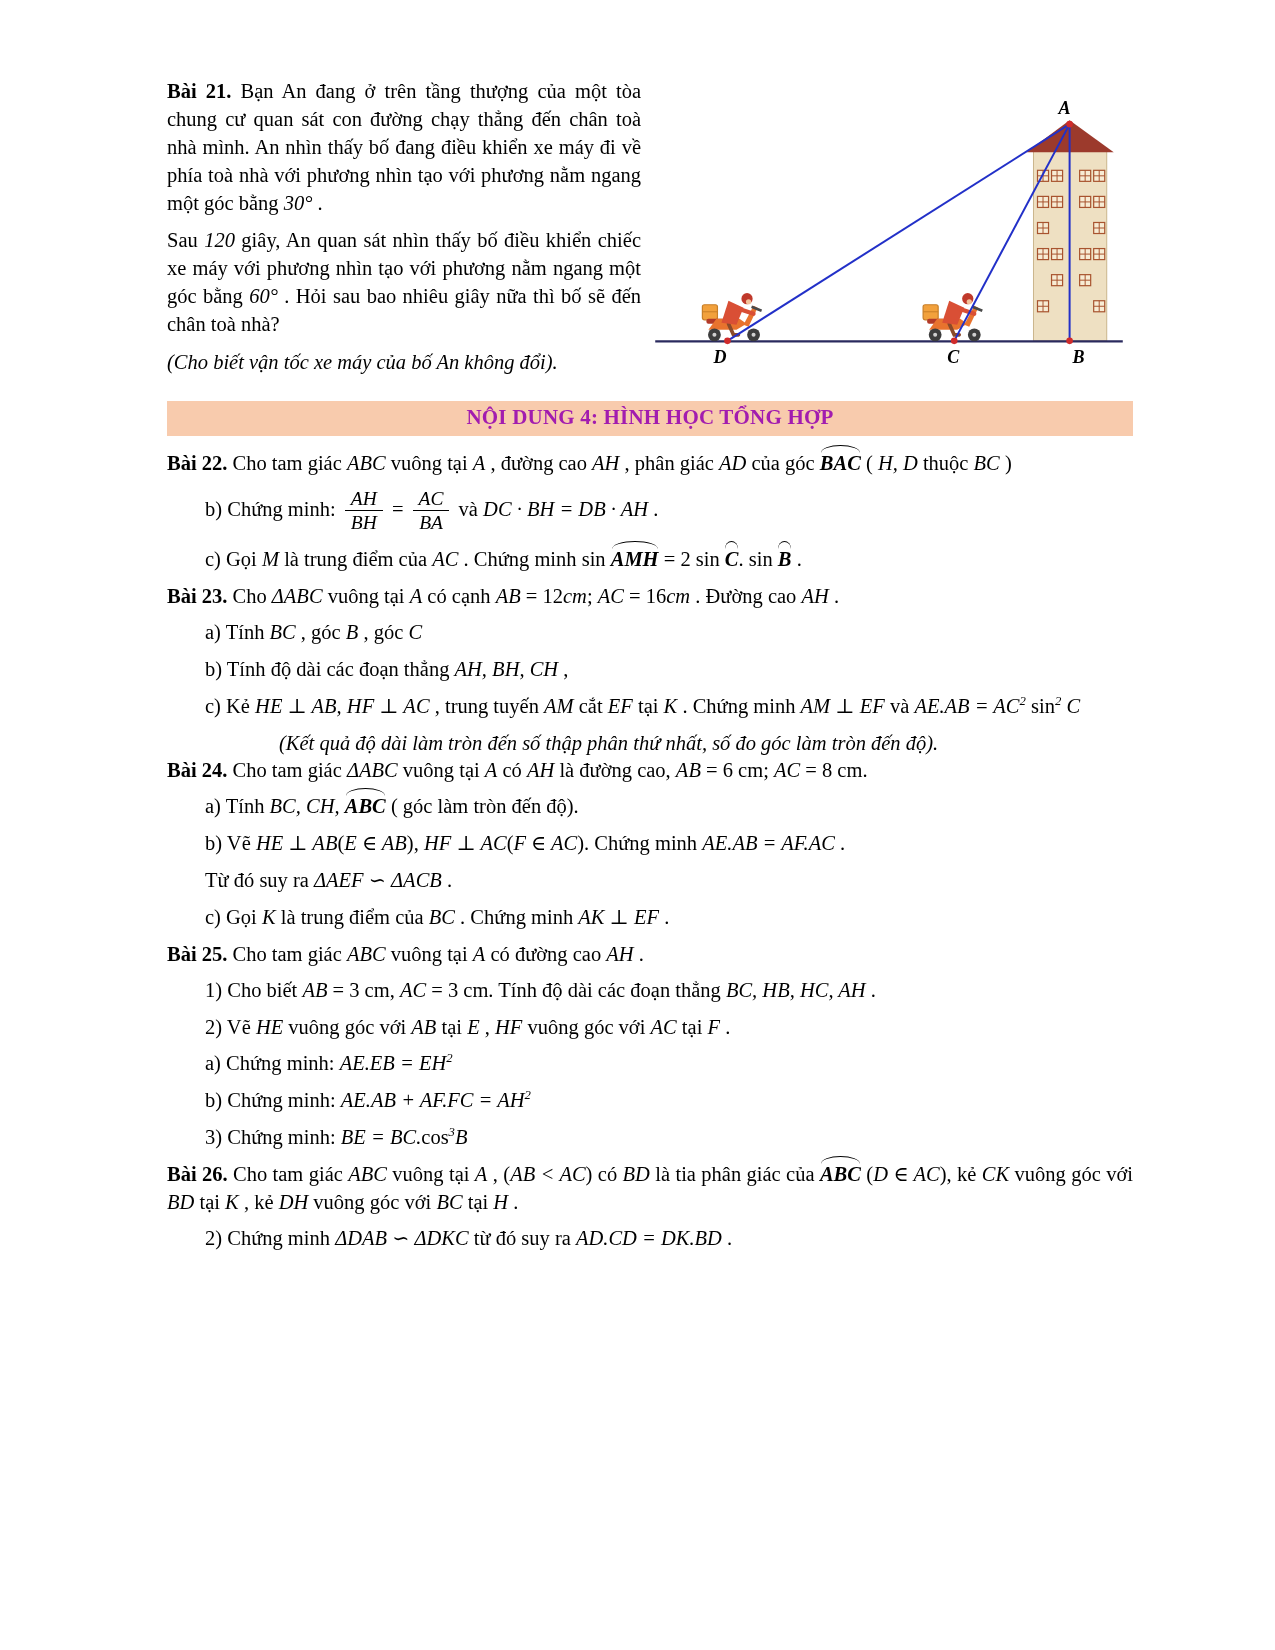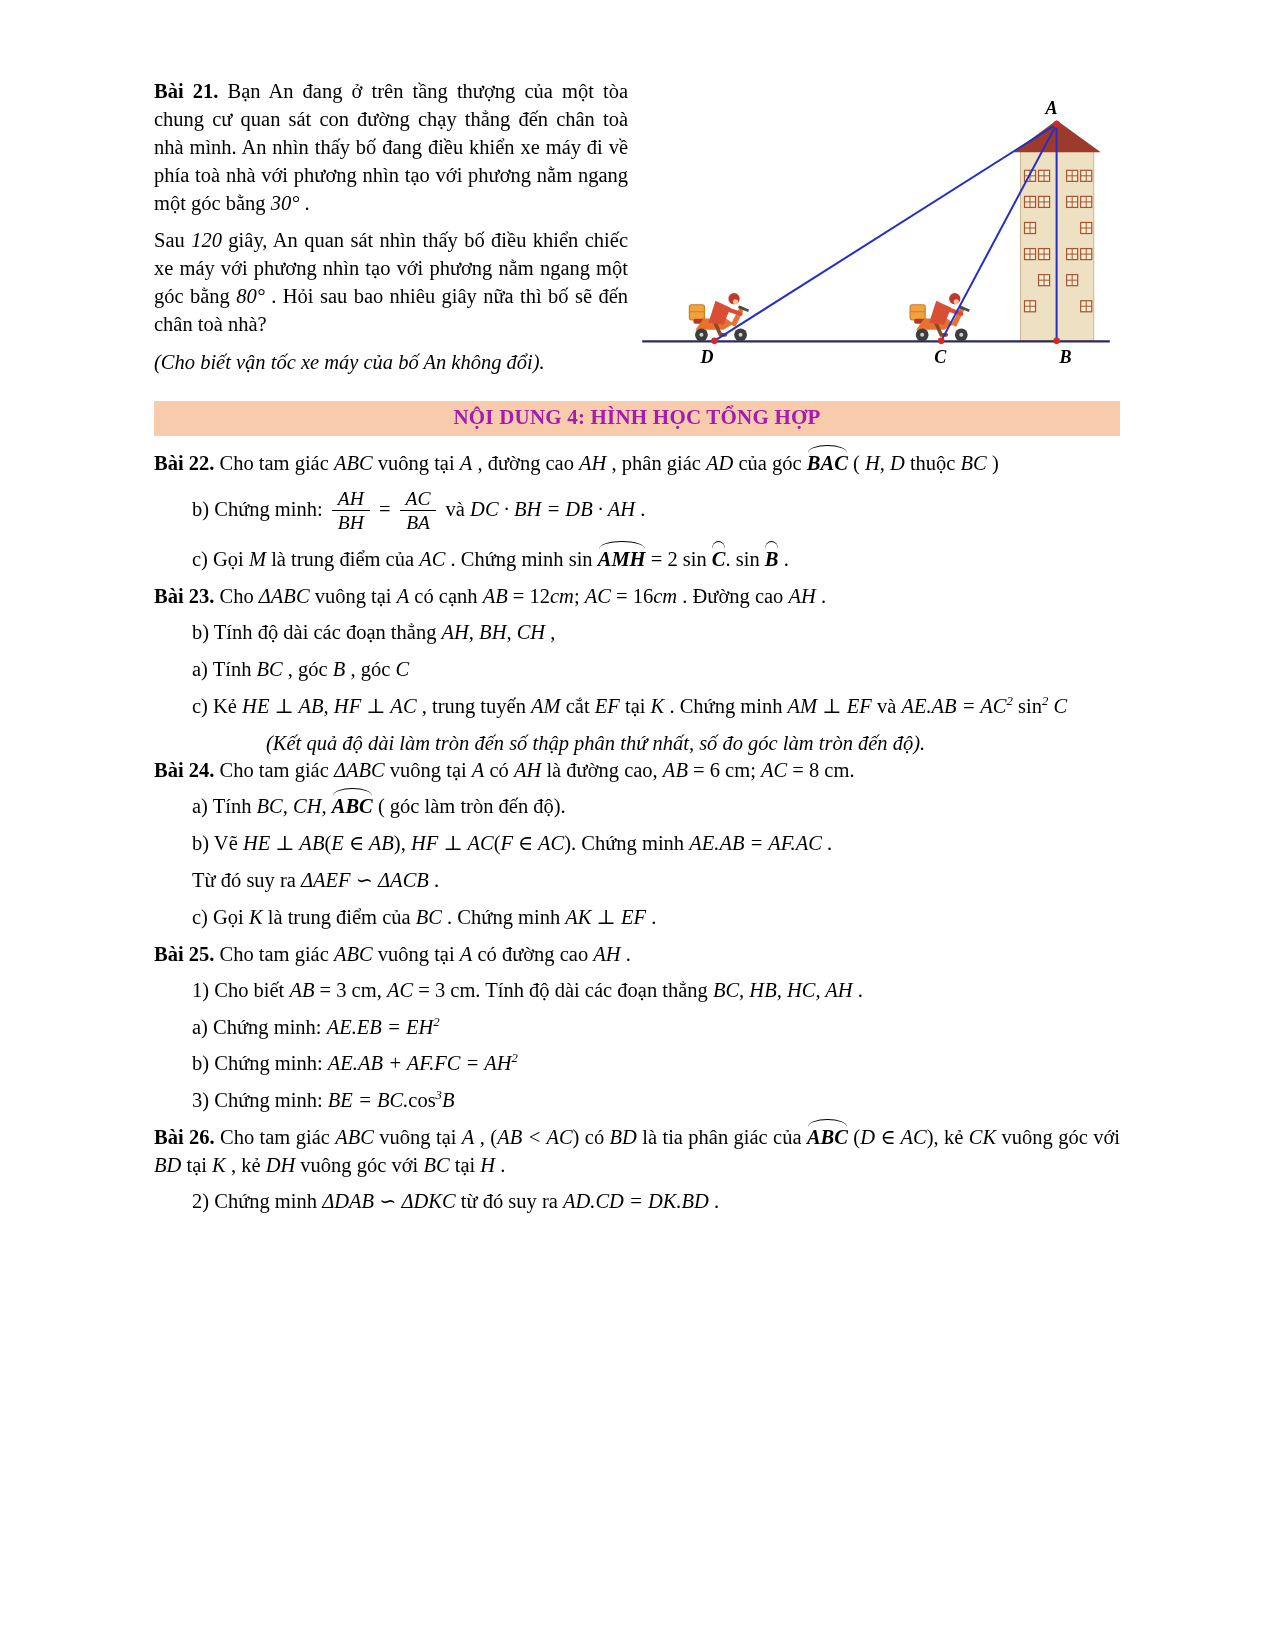--- a/index.html
+++ b/index.html
@@ -1,19 +1,19 @@
 <!DOCTYPE html>
 <html><head>
 <meta charset="utf-8">
 <style>
   * { margin:0; padding:0; box-sizing:border-box; }
   html, body { background:#ffffff; }
   body { width:1275px; font-family:"Liberation Serif","DejaVu Serif",serif; color:#000; }
   .page { position:relative; width:1275px; height:1650px; background:#fff; overflow:hidden; }
-  .content { position:absolute; left:154px; top:78px; width:966px; }
+  .content { position:absolute; left:167px; top:78px; width:966px; }
 
   .para { font-size:20.5px; line-height:1.36; margin-bottom:8px; }
   .just { text-align:justify; }
   .sub  { padding-left:38px; margin-bottom:9px; }
   .prob { margin-top:12px; }
   .note-ind { padding-left:112px; margin-bottom:0; }
 
   .bold { font-weight:700; font-style:normal; }
   .it   { font-style:italic; }
   .m    { font-style:italic; }
@@ -41,21 +41,21 @@
 </style>
 </head>
 <body>
 
 <div class="page">
   <div class="content">
 
     <div class="bai21-row">
       <div class="bai21-text">
         <p class="para just"><span class="bold">Bài 21. </span><span class="">Bạn An đang ở trên tầng thượng của một tòa chung cư quan sát con đường chạy thẳng đến chân toà nhà mình. An nhìn thấy bố đang điều khiển xe máy đi về phía toà nhà với phương nhìn tạo với phương nằm ngang một góc bằng </span><span class="m">30°</span><span class=""> .</span></p>
-        <p class="para just"><span class="">Sau </span><span class="m">120</span><span class=""> giây, An quan sát nhìn thấy bố điều khiển chiếc xe máy với phương nhìn tạo với phương nằm ngang một góc bằng </span><span class="m">80°</span><span class=""> . Hỏi sau bao nhiêu giây nữa thì bố sẽ đến chân toà nhà?</span></p>
+        <p class="para just"><span class="">Sau </span><span class="m">120</span><span class=""> giây, An quan sát nhìn thấy bố điều khiển chiếc xe máy với phương nhìn tạo với phương nằm ngang một góc bằng </span><span class="m">60°</span><span class=""> . Hỏi sau bao nhiêu giây nữa thì bố sẽ đến chân toà nhà?</span></p>
         <p class="para"><span class="it">(Cho biết vận tốc xe máy của bố An không đổi).</span></p>
       </div>
 
       <div class="bai21-diagram">
         <svg viewBox="0 0 480 300" width="482" height="301">
           <defs>
             <g id="win">
               <rect x="0" y="0" width="11" height="11" fill="#f7ecd4" stroke="#a8542f" stroke-width="1.2"></rect>
               <line x1="5.5" y1="0" x2="5.5" y2="11" stroke="#a8542f" stroke-width="1"></line>
               <line x1="0" y1="5.5" x2="11" y2="5.5" stroke="#a8542f" stroke-width="1"></line>
@@ -140,33 +140,34 @@
     <p class="para sub fracline"><span class="">b) Chứng minh: </span><span class="frac">
           <span class="fn">AH</span>
           <span class="fd">BH</span>
         </span><span class=""> = </span><span class="frac">
           <span class="fn">AC</span>
           <span class="fd">BA</span>
         </span><span class=""> và </span><span class="m">DC · BH = DB · AH</span><span class=""> .</span></p>
     <p class="para sub"><span class="">c) Gọi </span><span class="m">M</span><span class=""> là trung điểm của </span><span class="m">AC</span><span class=""> . Chứng minh sin </span><span class="m arc">AMH</span><span class=""> = 2 sin </span><span class="m arc">C</span><span class="">. sin </span><span class="m arc">B</span><span class=""> .</span></p>
 
     <p class="para just"><span class="bold">Bài 23. </span><span class="">Cho </span><span class="m">ΔABC</span><span class=""> vuông tại </span><span class="m">A</span><span class=""> có cạnh </span><span class="m">AB</span><span class=""> = 12</span><span class="m">cm</span><span class="">; </span><span class="m">AC</span><span class=""> = 16</span><span class="m">cm</span><span class=""> . Đường cao </span><span class="m">AH</span><span class=""> .</span></p>
+    <p class="para sub"><span class="">a) Tính </span><span class="m">BC</span><span class=""> , góc </span><span class="m">B</span><span class=""> , góc </span><span class="m">C</span></p>
     <p class="para sub"><span class="">b) Tính độ dài các đoạn thẳng </span><span class="m">AH, BH, CH</span><span class=""> ,</span></p>
-    <p class="para sub"><span class="">a) Tính </span><span class="m">BC</span><span class=""> , góc </span><span class="m">B</span><span class=""> , góc </span><span class="m">C</span></p>
     <p class="para sub just"><span class="">c) Kẻ </span><span class="m">HE ⊥ AB, HF ⊥ AC</span><span class=""> , trung tuyến </span><span class="m">AM</span><span class=""> cắt </span><span class="m">EF</span><span class=""> tại </span><span class="m">K</span><span class=""> . Chứng minh </span><span class="m">AM ⊥ EF</span><span class=""> và </span><span class="m">AE.AB = AC</span><sup class="m">2</sup><span class=""> sin</span><sup class="m">2</sup><span class="m"> C</span></p>
     <p class="para note-ind"><span class="it">(Kết quả độ dài làm tròn đến số thập phân thứ nhất, số đo góc làm tròn đến độ).</span></p>
 
     <p class="para just"><span class="bold">Bài 24. </span><span class="">Cho tam giác </span><span class="m">ΔABC</span><span class=""> vuông tại </span><span class="m">A</span><span class=""> có </span><span class="m">AH</span><span class=""> là đường cao, </span><span class="m">AB</span><span class=""> = 6 cm; </span><span class="m">AC</span><span class=""> = 8 cm.</span></p>
     <p class="para sub"><span class="">a) Tính </span><span class="m">BC, CH, </span><span class="m arc">ABC</span><span class=""> ( góc làm tròn đến độ).</span></p>
     <p class="para sub"><span class="">b) Vẽ </span><span class="m">HE ⊥ AB</span><span class="">(</span><span class="m">E ∈ AB</span><span class="">), </span><span class="m">HF ⊥ AC</span><span class="">(</span><span class="m">F ∈ AC</span><span class="">). Chứng minh </span><span class="m">AE.AB = AF.AC</span><span class=""> .</span></p>
     <p class="para sub"><span class="">Từ đó suy ra </span><span class="m">ΔAEF ∽ ΔACB</span><span class=""> .</span></p>
     <p class="para sub"><span class="">c) Gọi </span><span class="m">K</span><span class=""> là trung điểm của </span><span class="m">BC</span><span class=""> . Chứng minh </span><span class="m">AK ⊥ EF</span><span class=""> .</span></p>
 
     <p class="para just"><span class="bold">Bài 25. </span><span class="">Cho tam giác </span><span class="m">ABC</span><span class=""> vuông tại </span><span class="m">A</span><span class=""> có đường cao </span><span class="m">AH</span><span class=""> .</span></p>
     <p class="para sub"><span class="">1) Cho biết </span><span class="m">AB</span><span class=""> = 3 cm, </span><span class="m">AC</span><span class=""> = 3 cm. Tính độ dài các đoạn thẳng </span><span class="m">BC,  HB,  HC,  AH</span><span class=""> .</span></p>
+    <p class="para sub"><span class="">2) Vẽ </span><span class="m">HE</span><span class=""> vuông góc với </span><span class="m">AB</span><span class=""> tại </span><span class="m">E</span><span class=""> , </span><span class="m">HF</span><span class=""> vuông góc với </span><span class="m">AC</span><span class=""> tại </span><span class="m">F</span><span class=""> .</span></p>
     <p class="para sub"><span class="">a) Chứng minh: </span><span class="m">AE.EB = EH</span><sup class="m">2</sup></p>
     <p class="para sub"><span class="">b) Chứng minh: </span><span class="m">AE.AB + AF.FC = AH</span><sup class="m">2</sup></p>
     <p class="para sub"><span class="">3) Chứng minh: </span><span class="m">BE = BC.</span><span class="">cos</span><sup class="m">3</sup><span class="m">B</span></p>
 
     <p class="para just"><span class="bold">Bài 26. </span><span class="">Cho tam giác </span><span class="m">ABC</span><span class=""> vuông tại </span><span class="m">A</span><span class=""> , (</span><span class="m">AB &lt; AC</span><span class="">) có </span><span class="m">BD</span><span class=""> là tia phân giác của </span><span class="m arc">ABC</span><span class=""> (</span><span class="m">D ∈ AC</span><span class="">), kẻ </span><span class="m">CK</span><span class=""> vuông góc với </span><span class="m">BD</span><span class=""> tại </span><span class="m">K</span><span class=""> , kẻ </span><span class="m">DH</span><span class=""> vuông góc với </span><span class="m">BC</span><span class=""> tại </span><span class="m">H</span><span class=""> .</span></p>
     <p class="para sub"><span class="">2) Chứng minh </span><span class="m">ΔDAB ∽ ΔDKC</span><span class=""> từ đó suy ra </span><span class="m">AD.CD = DK.BD</span><span class=""> .</span></p>
 
   </div>
 </div>
 

